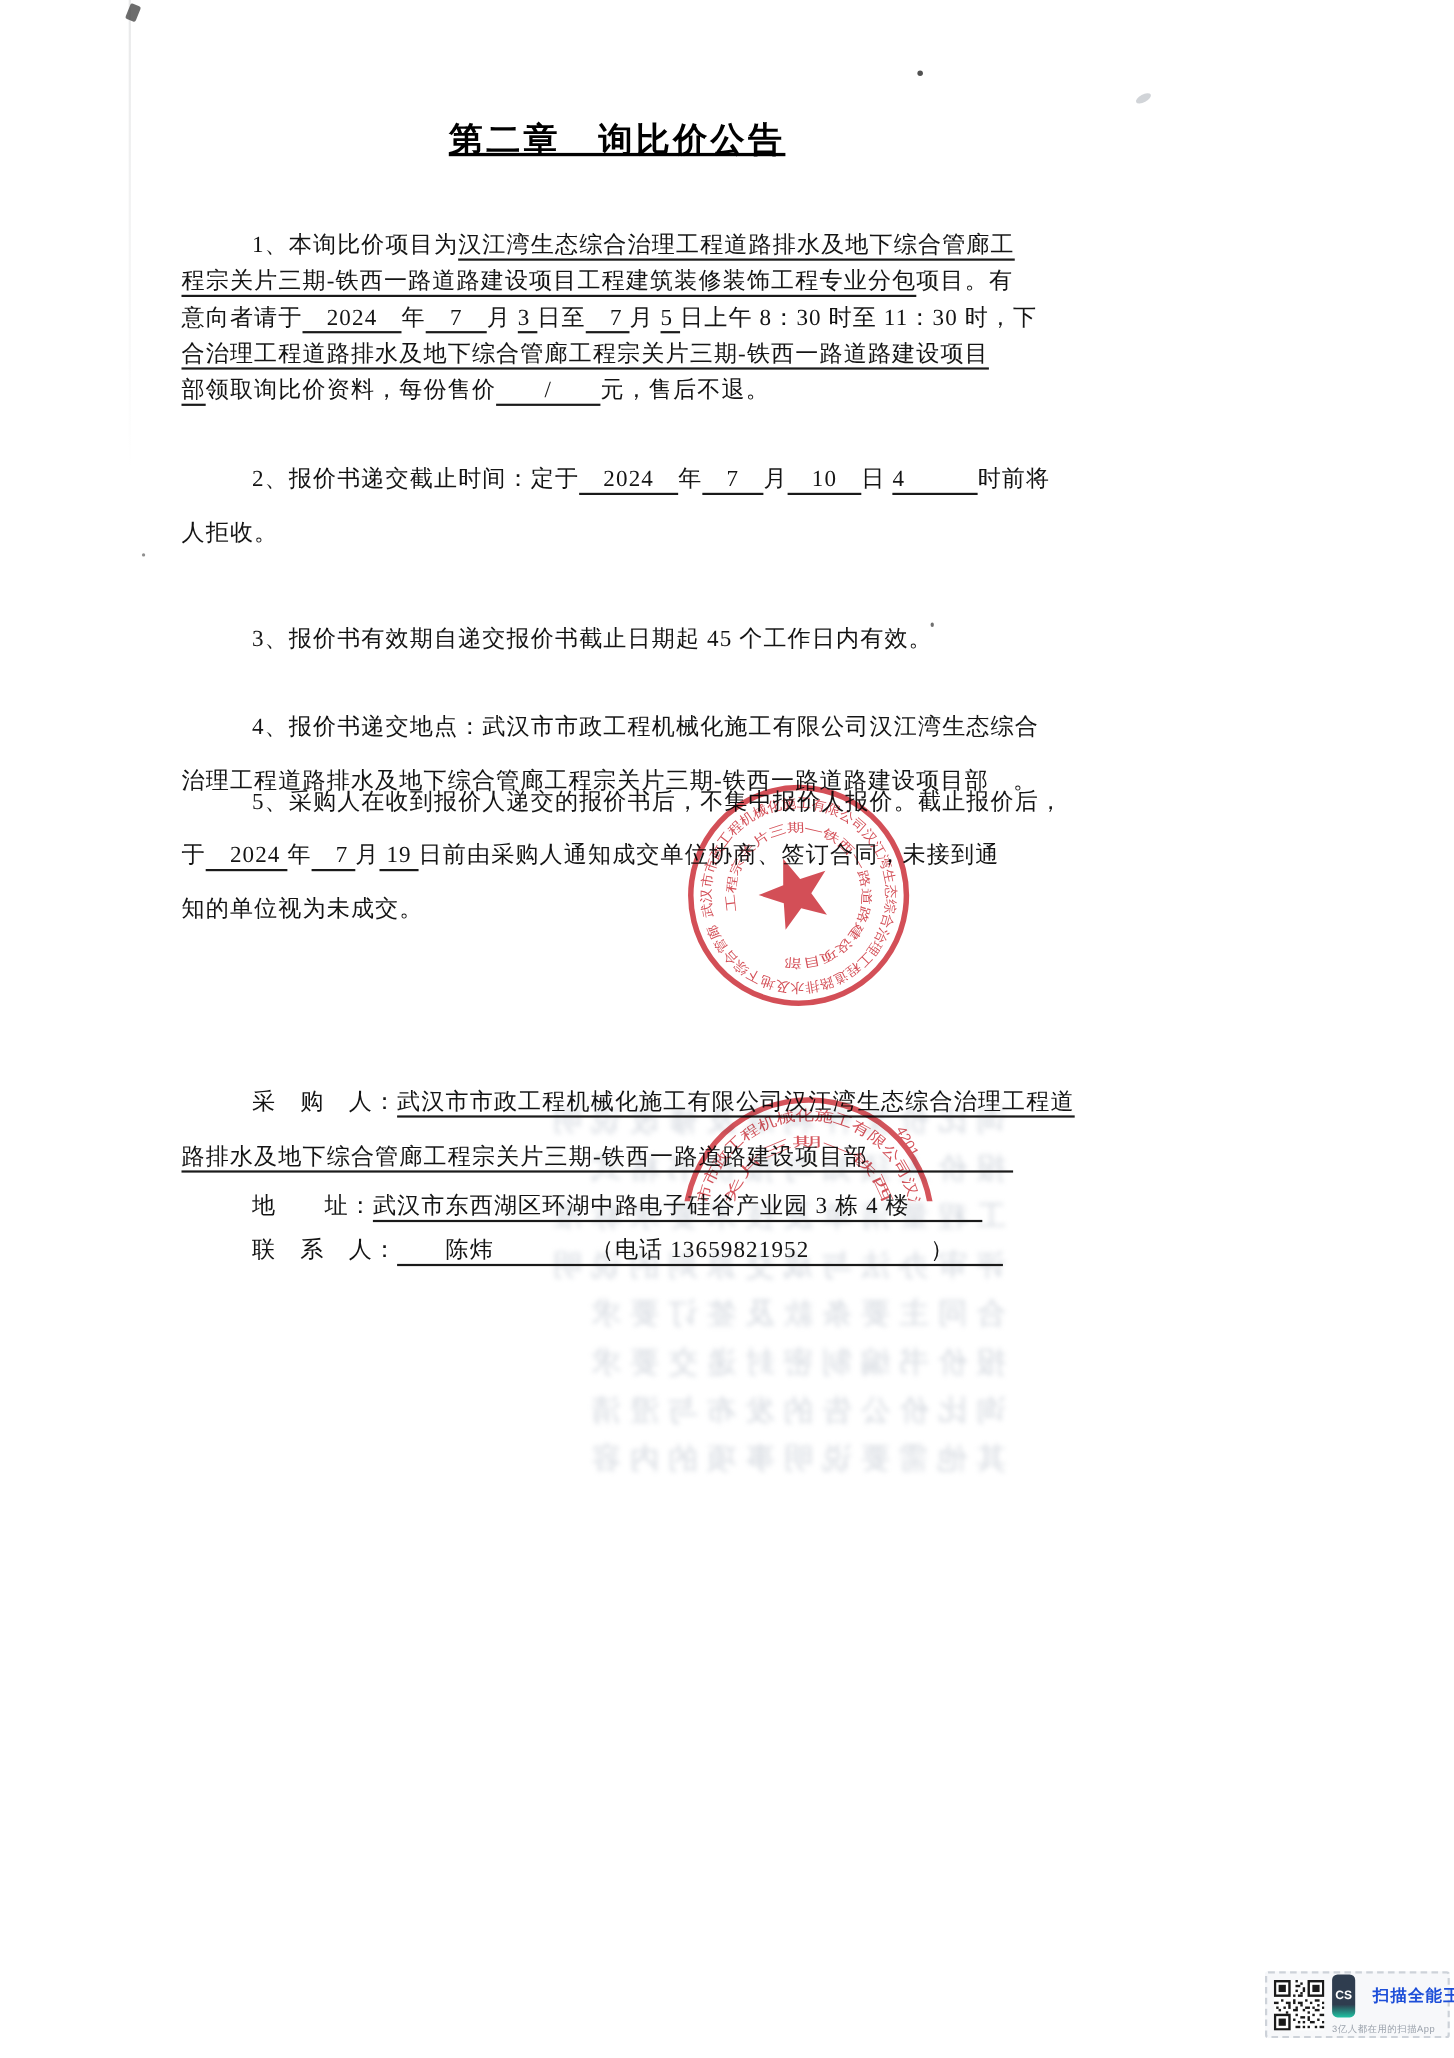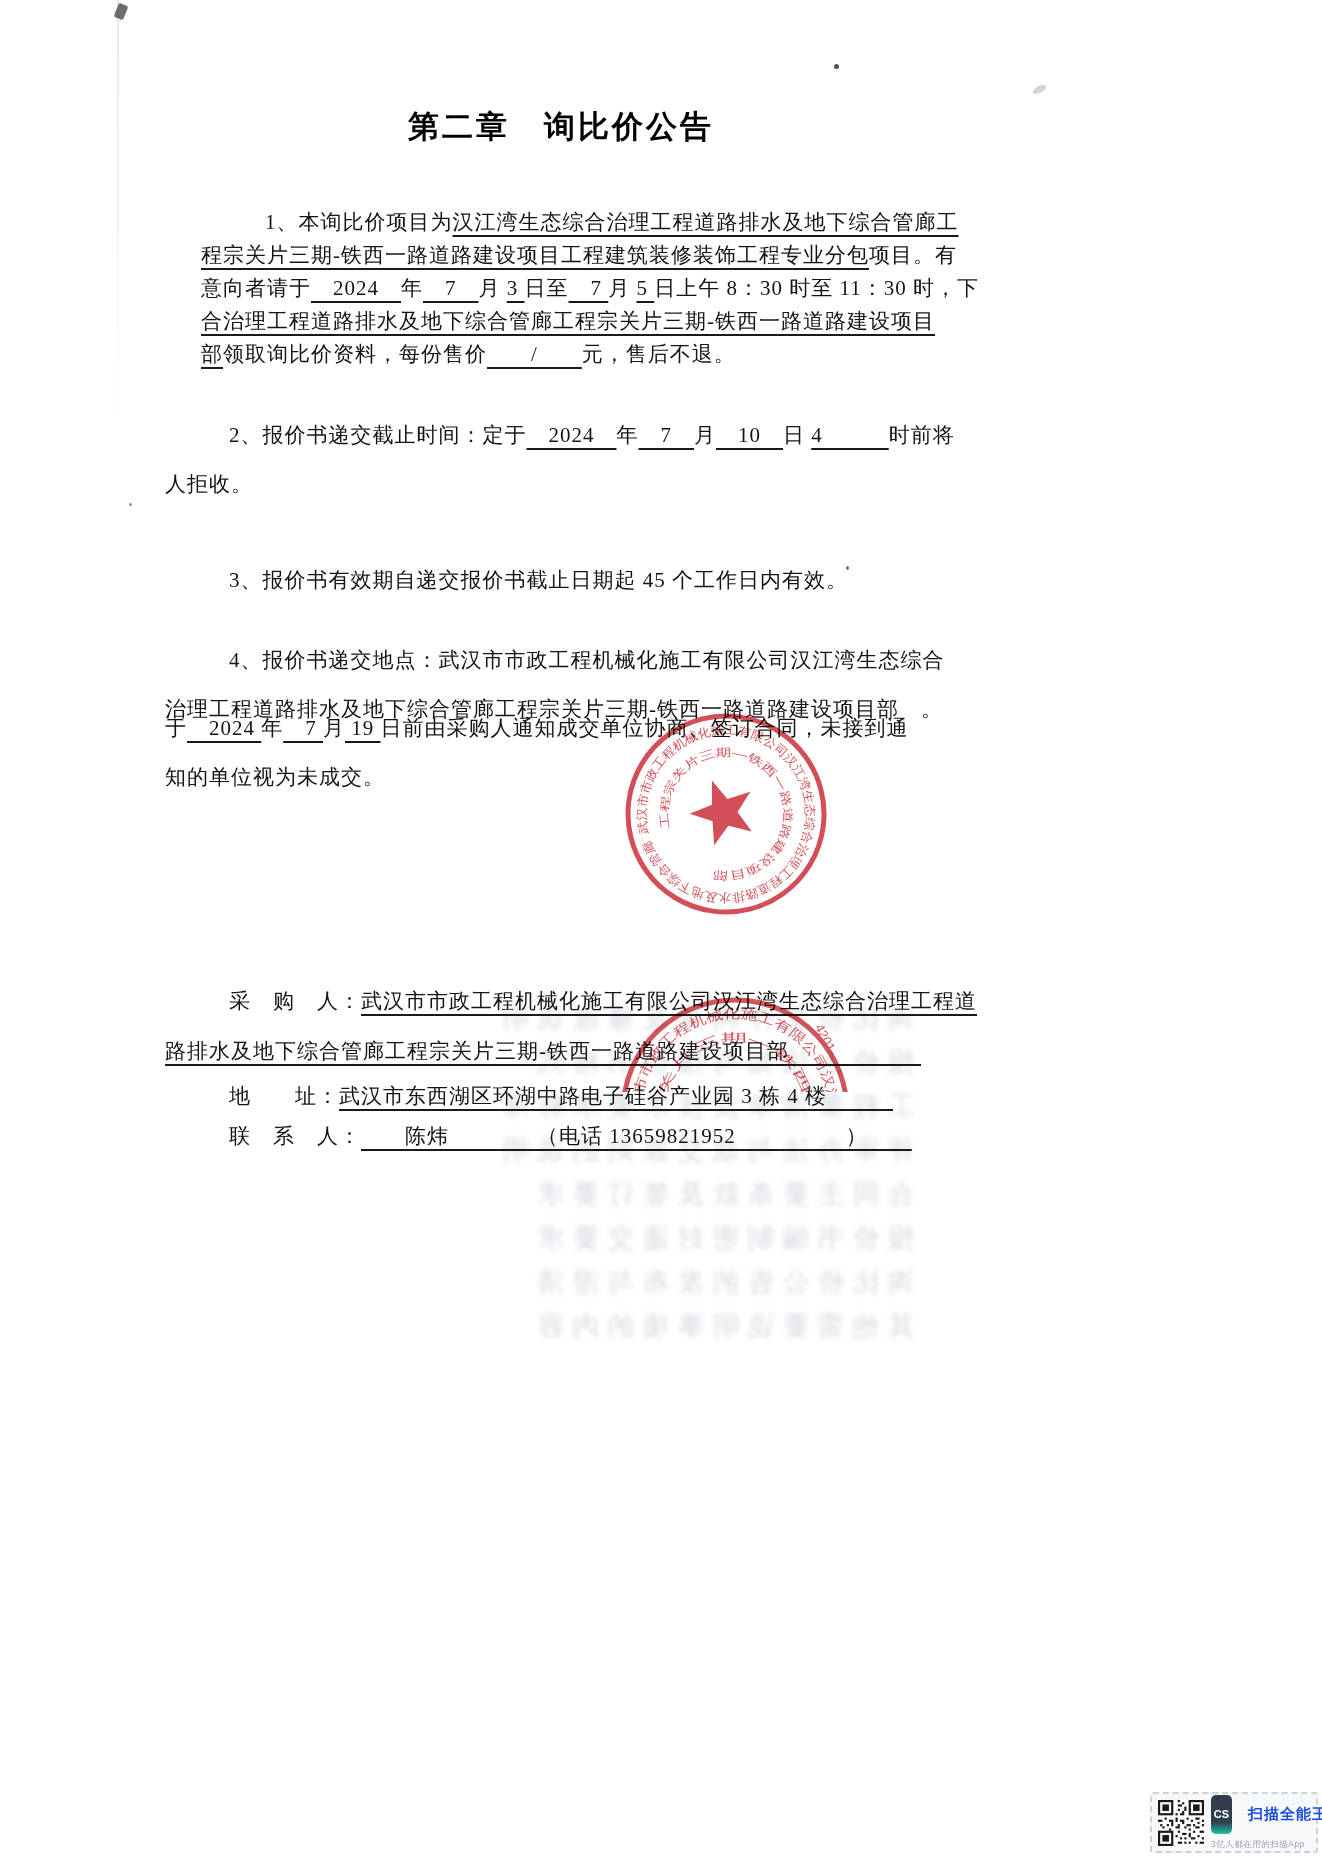--- a/index.html
+++ b/index.html
@@ -5,21 +5,21 @@
   html,body{margin:0;padding:0;background:#e8e8e8;}
   .page{
     position:relative;width:1322px;height:1871px;background:#ffffff;
     overflow:hidden;font-family:"Liberation Serif","DejaVu Serif",serif;color:#141414;
     margin:0 auto;
   }
   
   .title{
     position:absolute;left:161px;top:106px;width:800px;text-align:center;
     font-family:"Liberation Sans","DejaVu Sans",sans-serif;font-weight:700;
-    font-size:31px;letter-spacing:3px;color:#000;
+    font-size:31px;letter-spacing:3px;color:#000;text-decoration:underline;
   }
   
   .block{position:absolute;left:165px;width:810px;font-size:21px;letter-spacing:1px;}
   .line{white-space:nowrap;}
   .ind{text-indent:64px;}
   .u{
     text-decoration:underline;
     text-underline-offset:6px;
     text-decoration-thickness:1.6px;
     text-decoration-color:#1a1a1a;
@@ -78,39 +78,40 @@
       <div class="ghost-line">评审办法与成交原则的说明</div>
       <div class="ghost-line">合同主要条款及签订要求</div>
       <div class="ghost-line">报价书编制密封递交要求</div>
       <div class="ghost-line">询比价公告的发布与澄清</div>
       <div class="ghost-line">其他需要说明事项的内容</div>
     </div>
 
   <div class="title">第二章　询比价公告</div>
 
   <div>
-      <div class="block" style="top: 206px; line-height: 33px; margin-left: 36px;">
+      <div class="block" style="top: 206px; line-height: 33px;">
         <div class="line ind"><span>1、本询比价项目为</span><span class="u">汉江湾生态综合治理工程道路排水及地下综合管廊工</span></div>
         <div class="line"><span class="u">程宗关片三期-铁西一路道路建设项目工程建筑装修装饰工程专业分包</span><span>项目。有</span></div>
         <div class="line"><span>意向者请于</span><span class="u">　2024　</span><span>年</span><span class="u">　7　</span><span>月 </span><span class="u">3 </span><span>日至</span><span class="u">　7 </span><span>月 </span><span class="u">5 </span><span>日上午 8：30 时至 11：30 时，下</span></div>
         <div class="line"><span class="u">合治理工程道路排水及地下综合管廊工程宗关片三期-铁西一路道路建设项目</span></div>
         <div class="line"><span class="u">部</span><span>领取询比价资料，每份售价</span><span class="u">　　/　　</span><span>元，售后不退。</span></div>
       </div>
       <div class="block" style="top: 411px; line-height: 49px;">
         <div class="line ind"><span>2、报价书递交截止时间：定于</span><span class="u">　2024　</span><span>年</span><span class="u">　7　</span><span>月</span><span class="u">　10　</span><span>日 </span><span class="u">4　　　</span><span>时前将</span></div>
         <div class="line"><span>人拒收。</span></div>
       </div>
       <div class="block" style="top: 556px; line-height: 49px;">
         <div class="line ind"><span>3、报价书有效期自递交报价书截止日期起 45 个工作日内有效。</span></div>
       </div>
       <div class="block" style="top: 636px; line-height: 49px;">
         <div class="line ind"><span>4、报价书递交地点：武汉市市政工程机械化施工有限公司汉江湾生态综合</span></div>
         <div class="line"><span>治理工程道路排水及地下综合管廊工程宗关片三期-铁西一路道路建设项目部　。</span></div>
       </div>
       <div class="block" style="top: 704px; line-height: 49px;">
+        <div class="line ind"><span>5、采购人在收到报价人递交的报价书后，不集中报价人报价。截止报价后，</span></div>
         <div class="line"><span>于</span><span class="u">　2024 </span><span>年</span><span class="u">　7 </span><span>月</span><span class="u"> 19 </span><span>日前由采购人通知成交单位协商、签订合同，未接到通</span></div>
         <div class="line"><span>知的单位视为未成交。</span></div>
       </div>
       <div class="block" style="top: 976px; line-height: 50px;">
         <div class="line ind"><span>采　购　人：</span><span class="u">武汉市市政工程机械化施工有限公司汉江湾生态综合治理工程道</span></div>
         <div class="line"><span class="u">路排水及地下综合管廊工程宗关片三期-铁西一路道路建设项目部　　　　　　</span></div>
       </div>
       <div class="block" style="top: 1076px; line-height: 40px;">
         <div class="line ind"><span>地　　址：</span><span class="u">武汉市东西湖区环湖中路电子硅谷产业园 3 栋 4 楼　　　</span></div>
       </div>

